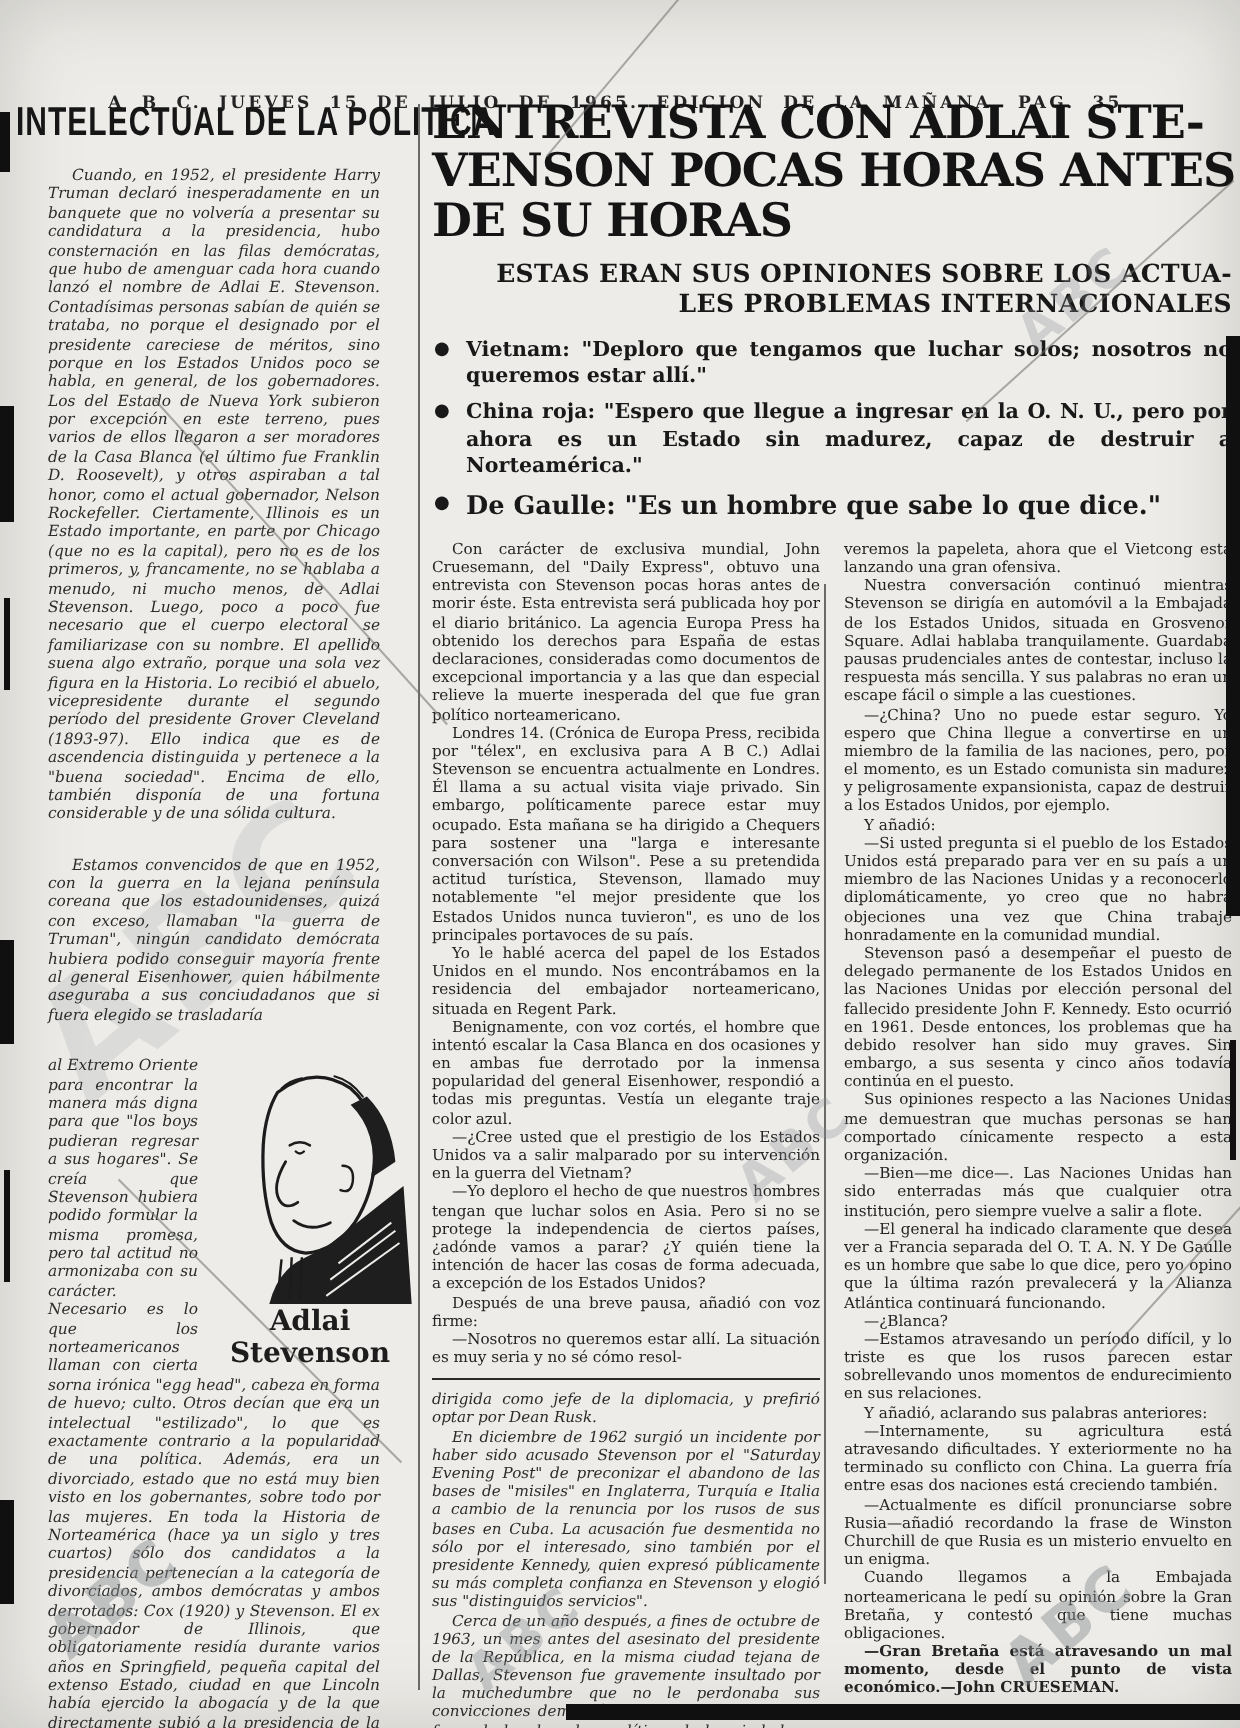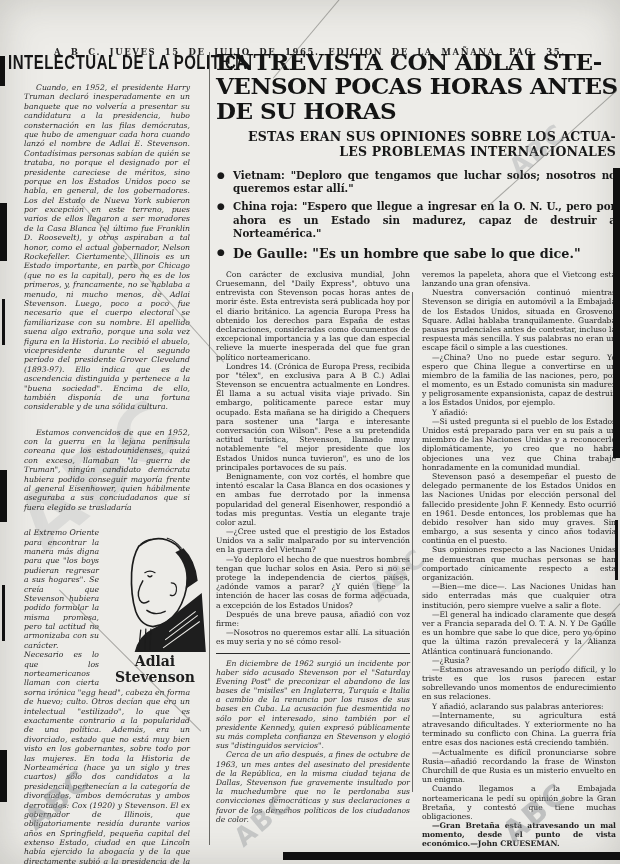--- a/index.html
+++ b/index.html
@@ -119,40 +119,42 @@
         <span class="dot">●</span>
         <span>De Gaulle:</span>
         <span>"Es un hombre que sabe lo que dice."</span>
       </div>
     </div>
 
     <div class="cols">
       <div class="colA">
         <p>Con carácter de exclusiva mundial, John Cruesemann, del "Daily Express", obtuvo una entrevista con Stevenson pocas horas antes de morir éste. Esta entrevista será publicada hoy por el diario británico. La agencia Europa Press ha obtenido los derechos para España de estas declaraciones, consideradas como documentos de excepcional importancia y a las que dan especial relieve la muerte inesperada del que fue gran político norteamericano.</p>
         <p>Londres 14. (Crónica de Europa Press, recibida por "télex", en exclusiva para A B C.) Adlai Stevenson se encuentra actualmente en Londres. Él llama a su actual visita viaje privado. Sin embargo, políticamente parece estar muy ocupado. Esta mañana se ha dirigido a Chequers para sostener una "larga e interesante conversación con Wilson". Pese a su pretendida actitud turística, Stevenson, llamado muy notablemente "el mejor presidente que los Estados Unidos nunca tuvieron", es uno de los principales portavoces de su país.</p>
+        <p>Yo le hablé acerca del papel de los Estados Unidos en el mundo. Nos encontrábamos en la residencia del embajador norteamericano, situada en Regent Park.</p>
         <p>Benignamente, con voz cortés, el hombre que intentó escalar la Casa Blanca en dos ocasiones y en ambas fue derrotado por la inmensa popularidad del general Eisenhower, respondió a todas mis preguntas. Vestía un elegante traje color azul.</p>
         <p>—¿Cree usted que el prestigio de los Estados Unidos va a salir malparado por su intervención en la guerra del Vietnam?</p>
         <p>—Yo deploro el hecho de que nuestros hombres tengan que luchar solos en Asia. Pero si no se protege la independencia de ciertos países, ¿adónde vamos a parar? ¿Y quién tiene la intención de hacer las cosas de forma adecuada, a excepción de los Estados Unidos?</p>
         <p>Después de una breve pausa, añadió con voz firme:</p>
         <p>—Nosotros no queremos estar allí. La situación es muy seria y no sé cómo resol-</p>
         <hr class="rule">
+        <p class="ital noind">dirigida como jefe de la diplomacia, y prefirió optar por Dean Rusk.</p>
         <p class="ital">En diciembre de 1962 surgió un incidente por haber sido acusado Stevenson por el "Saturday Evening Post" de preconizar el abandono de las bases de "misiles" en Inglaterra, Turquía e Italia a cambio de la renuncia por los rusos de sus bases en Cuba. La acusación fue desmentida no sólo por el interesado, sino también por el presidente Kennedy, quien expresó públicamente su más completa confianza en Stevenson y elogió sus "distinguidos servicios".</p>
         <p class="ital">Cerca de un año después, a fines de octubre de 1963, un mes antes del asesinato del presidente de la República, en la misma ciudad tejana de Dallas, Stevenson fue gravemente insultado por la muchedumbre que no le perdonaba sus convicciones democráticas y sus declaraciones a favor de los derechos políticos de los ciudadanos de color.</p>
       </div>
       <div class="colB">
         <p class="noind">veremos la papeleta, ahora que el Vietcong está lanzando una gran ofensiva.</p>
         <p>Nuestra conversación continuó mientras Stevenson se dirigía en automóvil a la Embajada de los Estados Unidos, situada en Grosvenor Square. Adlai hablaba tranquilamente. Guardaba pausas prudenciales antes de contestar, incluso la respuesta más sencilla. Y sus palabras no eran un escape fácil o simple a las cuestiones.</p>
         <p>—¿China? Uno no puede estar seguro. Yo espero que China llegue a convertirse en un miembro de la familia de las naciones, pero, por el momento, es un Estado comunista sin madurez y peligrosamente expansionista, capaz de destruir a los Estados Unidos, por ejemplo.</p>
         <p>Y añadió:</p>
         <p>—Si usted pregunta si el pueblo de los Estados Unidos está preparado para ver en su país a un miembro de las Naciones Unidas y a reconocerlo diplomáticamente, yo creo que no habrá objeciones una vez que China trabaje honradamente en la comunidad mundial.</p>
         <p>Stevenson pasó a desempeñar el puesto de delegado permanente de los Estados Unidos en las Naciones Unidas por elección personal del fallecido presidente John F. Kennedy. Esto ocurrió en 1961. Desde entonces, los problemas que ha debido resolver han sido muy graves. Sin embargo, a sus sesenta y cinco años todavía continúa en el puesto.</p>
         <p>Sus opiniones respecto a las Naciones Unidas me demuestran que muchas personas se han comportado cínicamente respecto a esta organización.</p>
         <p>—Bien—me dice—. Las Naciones Unidas han sido enterradas más que cualquier otra institución, pero siempre vuelve a salir a flote.</p>
         <p>—El general ha indicado claramente que desea ver a Francia separada del O. T. A. N. Y De Gaulle es un hombre que sabe lo que dice, pero yo opino que la última razón prevalecerá y la Alianza Atlántica continuará funcionando.</p>
-        <p>—¿Rusia?</p>
+        <p>—¿Blanca?</p>
         <p>—Estamos atravesando un período difícil, y lo triste es que los rusos parecen estar sobrellevando unos momentos de endurecimiento en sus relaciones.</p>
         <p>Y añadió, aclarando sus palabras anteriores:</p>
         <p>—Internamente, su agricultura está atravesando dificultades. Y exteriormente no ha terminado su conflicto con China. La guerra fría entre esas dos naciones está creciendo también.</p>
         <p>—Actualmente es difícil pronunciarse sobre Rusia—añadió recordando la frase de Winston Churchill de que Rusia es un misterio envuelto en un enigma.</p>
         <p>Cuando llegamos a la Embajada norteamericana le pedí su opinión sobre la Gran Bretaña, y contestó que tiene muchas obligaciones.</p>
         <p class="signature">—Gran Bretaña está atravesando un mal momento, desde el punto de vista económico.—John CRUESEMAN.</p>
       </div>
     </div>
   </div>
 

